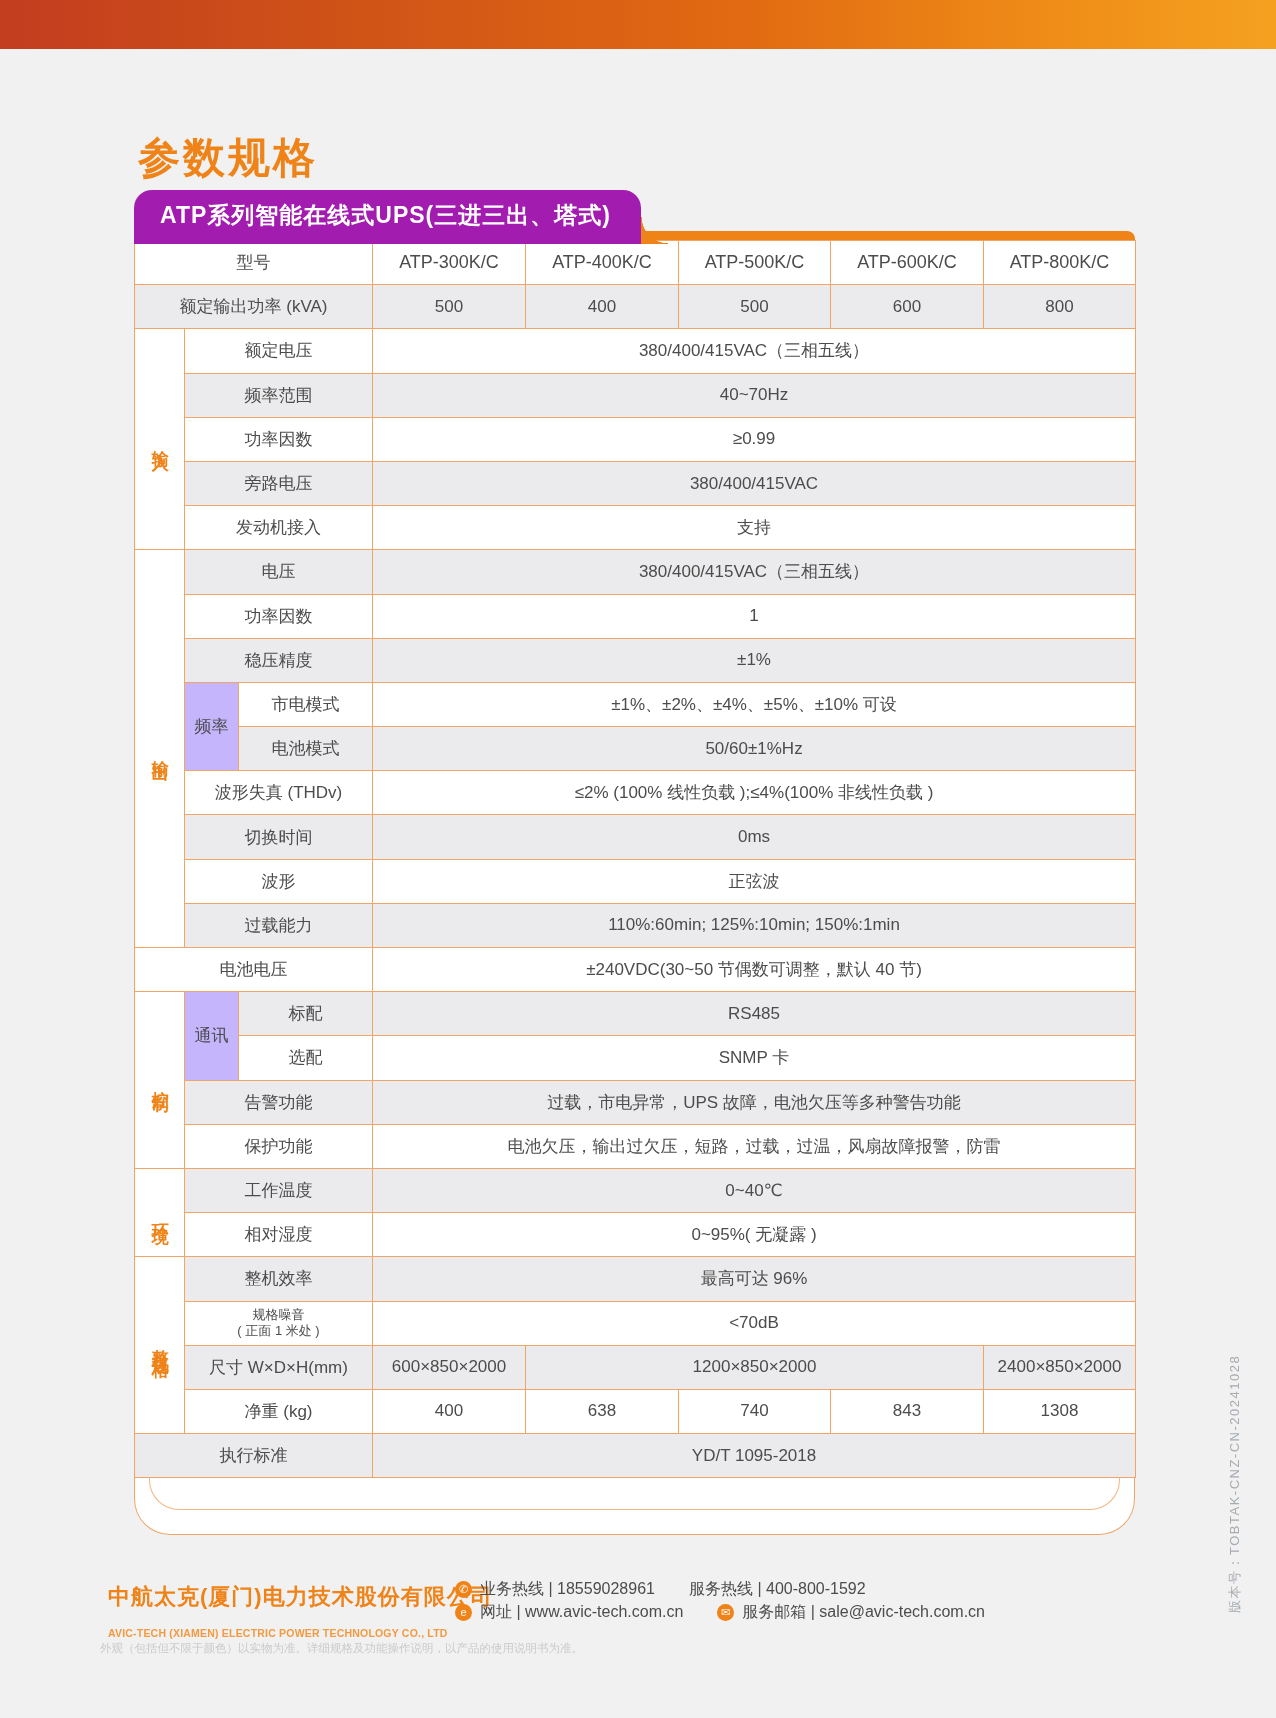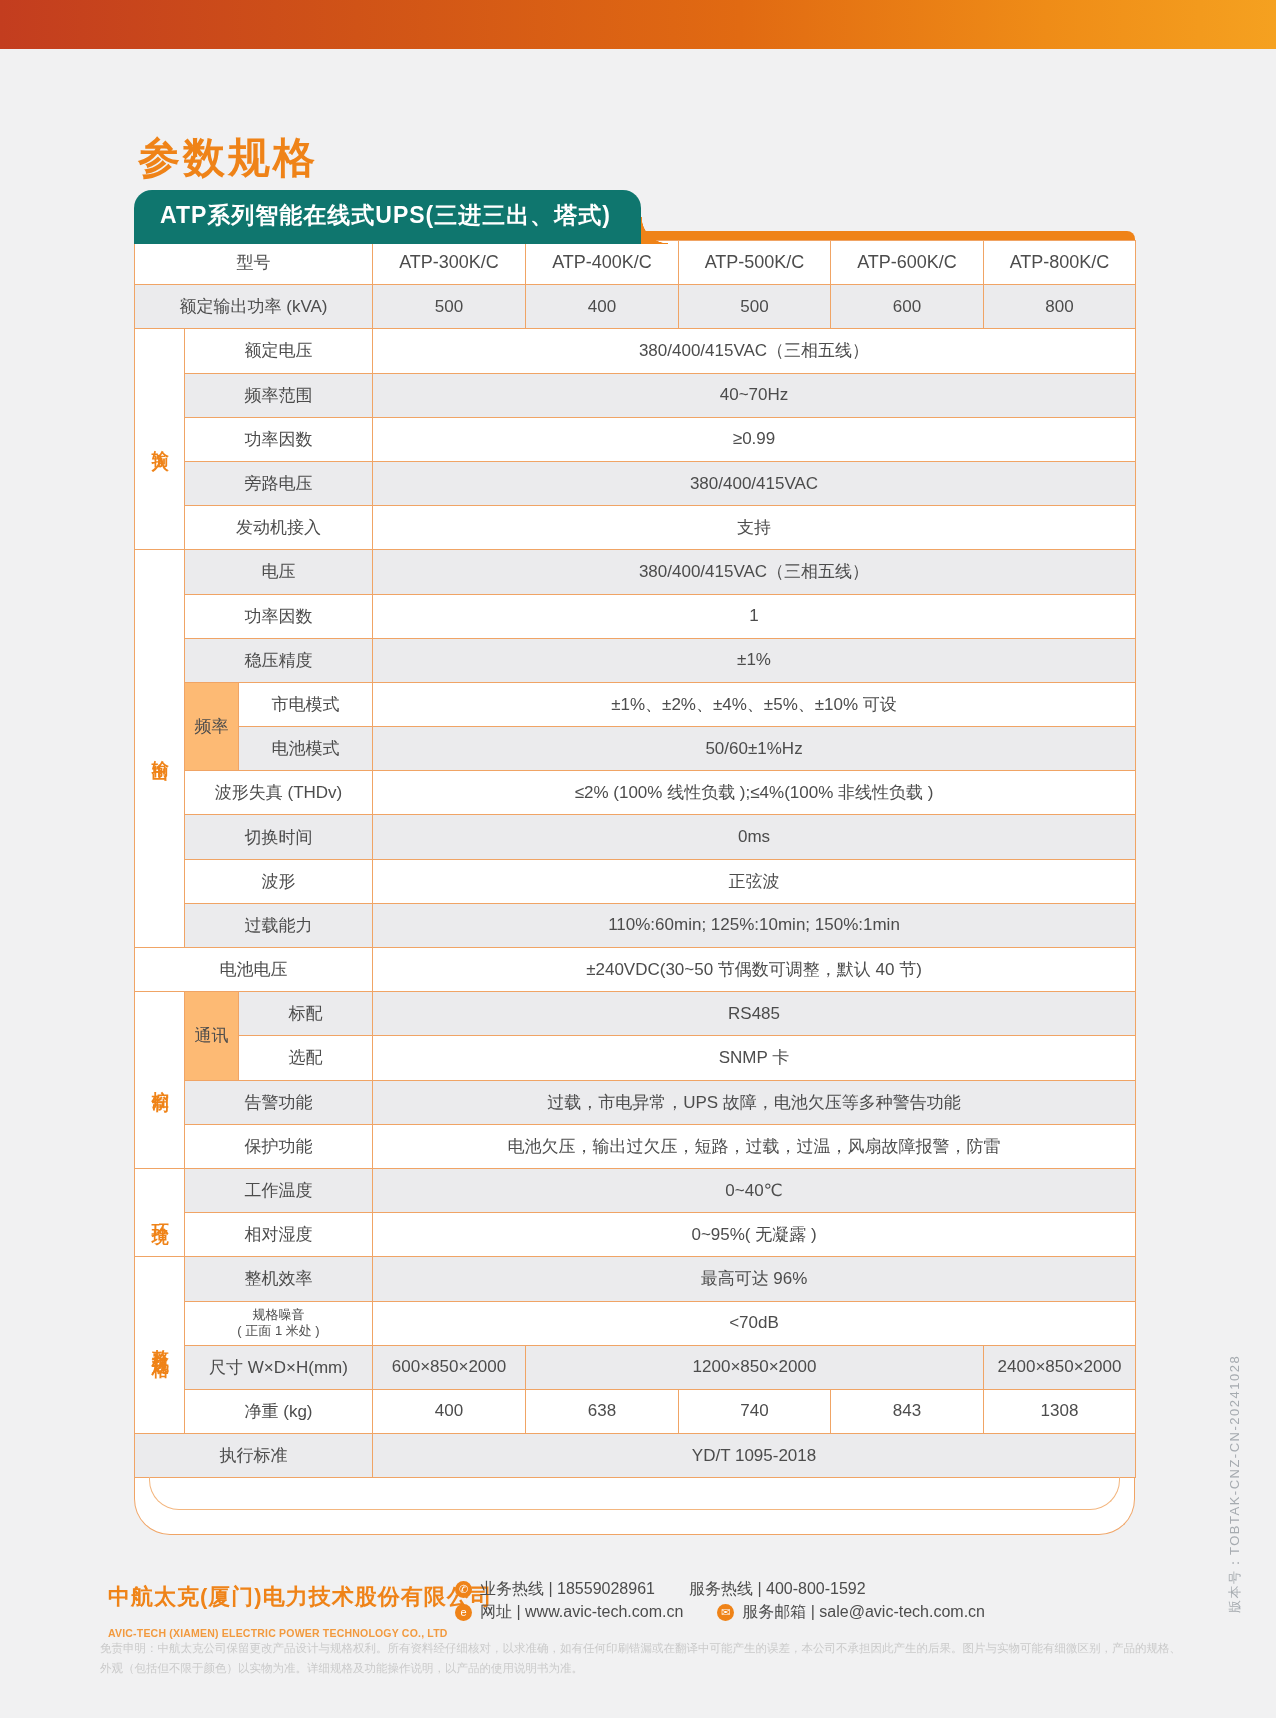--- a/index.html
+++ b/index.html
@@ -8,37 +8,37 @@
 
   .topbar{position:absolute;top:0;left:0;width:1276px;height:49px;
     background:linear-gradient(90deg,#c33d1f 0%,#d05317 28%,#e16a12 58%,#ef8c17 82%,#f5a120 100%);}
 
   .page-title{position:absolute;left:138px;top:130px;margin:0;font-size:42px;font-weight:bold;
     color:#ef8318;letter-spacing:3px;}
 
   .card{position:absolute;left:134px;top:190px;width:1001px;}
   .pill-row{position:relative;height:50px;}
   .pill{position:absolute;left:0;top:0;height:50px;display:inline-flex;align-items:center;
-    background:#0f766e;color:#fff;font-size:23px;font-weight:bold;letter-spacing:1px;
+    background:#a21caf;color:#fff;font-size:23px;font-weight:bold;letter-spacing:1px;
     padding:0 30px 4px 26px;border-radius:18px 18px 0 0;z-index:2;}
   .pill::after{content:"";position:absolute;left:100%;bottom:0;width:27px;height:27px;
     background:radial-gradient(circle 27px at 100% 0,rgba(239,131,24,0) 26px,#ef8318 26.5px);}
   .pill-bar{position:absolute;left:420px;right:0;bottom:0;height:9px;background:#ef8318;
     border-radius:0 8px 0 0;}
 
   table.spec{border-collapse:collapse;table-layout:fixed;width:1001px;}
   table.spec td{border:1px solid #f0a465;text-align:center;vertical-align:middle;
     color:#4c4c4c;font-size:17px;padding:0 4px;overflow:hidden;}
   table.spec tr{height:44.2px;}
   tr.w td{background:#ffffff;margin-left:20px;}
   tr.g td{background:#ebebed;}
   table.spec td.grp{background:#ffffff;color:#ef8318;font-weight:bold;padding:0;}
   table.spec td.grp span{writing-mode:vertical-lr;text-orientation:upright;
     font-size:17px;letter-spacing:4px;line-height:1.1;display:inline-block;}
-  table.spec td.sub{background:#fdba74;}
+  table.spec td.sub{background:#c4b5fd;}
   table.spec td.mdl{font-size:18px;}
   .noise-l1,.noise-l2{font-size:13px;line-height:1.25;}
 
   .cap{position:relative;width:999px;height:56px;background:#ffffff;border:1px solid #f0a465;
     border-top:none;border-radius:0 0 36px 36px;}
   .cap-inner{position:absolute;left:14px;right:14px;top:-1px;height:32px;
     border:1px solid #f3b67f;border-top:none;border-radius:0 0 30px 30px;}
 
   .version{position:absolute;left:1226px;top:1613px;transform:rotate(-90deg);
     transform-origin:0 0;white-space:nowrap;color:#a6abb0;font-size:13px;letter-spacing:1.5px;}
@@ -248,16 +248,15 @@
     </div>
     <div class="contact-row">
       <span class="cicon">e</span>
       <span class="citem">网址 | www.avic-tech.com.cn</span>
       <span class="cicon">✉</span>
       <span class="citem">服务邮箱 | sale@avic-tech.com.cn</span>
     </div>
   </div>
 
   <div class="disclaimer">
-    <div>免责申明：中航太克公司保留更改产品设计与规格权利。所有资料经仔细核对，以求准确，如有任何印刷错漏或在翻译中可能产生的误差，本公司不承担因此产生的后果。图片与实物可能有细微区别，产品的规格、</div>
     <div>外观（包括但不限于颜色）以实物为准。详细规格及功能操作说明，以产品的使用说明书为准。</div>
   </div>
 </div>
 
 </body></html>

